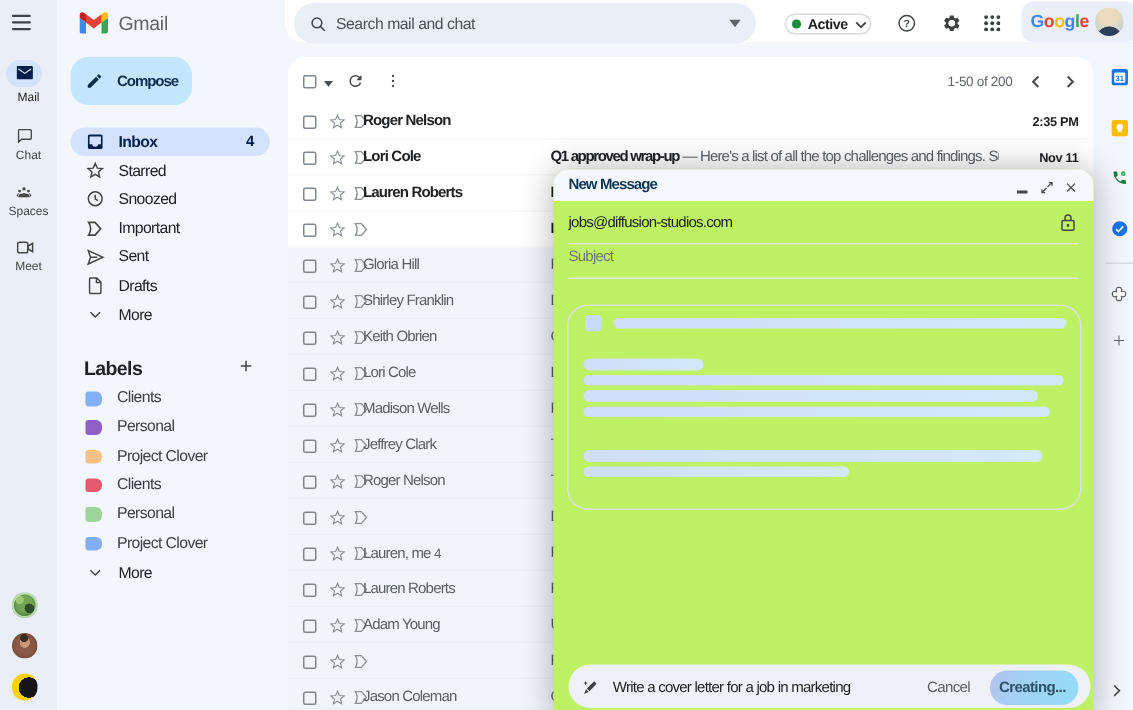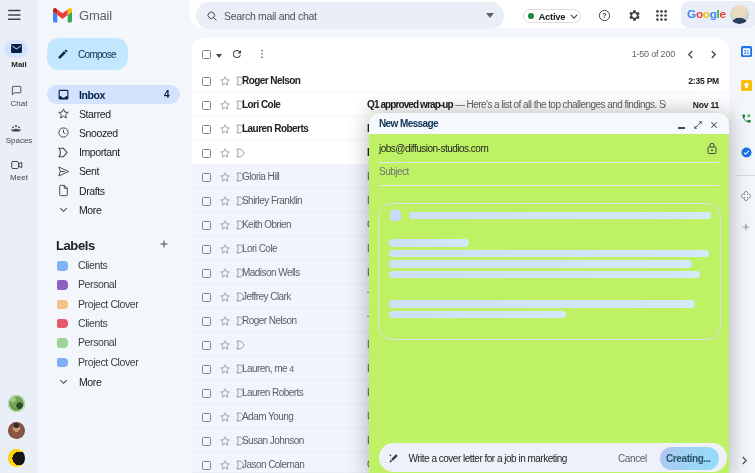--- a/index.html
+++ b/index.html
@@ -46,21 +46,21 @@
 <path fill="#fbbc04" d="M120 48v26l20-15v-8c0-7.42-8.47-11.65-14.4-7.2"></path>
 <path fill="#ea4335" d="M72 74V48l24 18 24-18v26L96 92"></path>
 <path fill="#c5221f" d="M52 51v8l20 15V48l-5.6-4.2c-5.94-4.45-14.4-.22-14.4 7.2"></path>
 </svg>
 <div class="abs" style="left:79px;top:7.5px;font-size:13px;letter-spacing:-.2px;color:#5f6368">Gmail</div>
 
 <div class="abs" style="left:4px;top:40px;width:24px;height:18px;background:#d3e3fd;border-radius:9px"></div>
 <svg class="abs" style="left:11px;top:44px" width="11" height="9" viewBox="0 0 24 20">
     <path fill="#041e49" d="M2 0h20a2 2 0 0 1 2 2v16a2 2 0 0 1-2 2H2a2 2 0 0 1-2-2V2A2 2 0 0 1 2 0zm10 10L2.5 3.2v2.4L12 12l9.5-6.4V3.2L12 10z"></path>
   </svg>
-<div class="raillab" style="top:60px;font-weight:bold;color:#1f1f1f">Mail</div>
+<div class="raillab" style="top:60px;font-weight:normal;color:#1f1f1f">Mail</div>
 
 <svg class="abs" style="left:10.5px;top:85px" width="11" height="11" viewBox="0 0 24 24">
     <path fill="none" stroke="#444746" stroke-width="2" d="M4 3h16a1.5 1.5 0 0 1 1.5 1.5v11a1.5 1.5 0 0 1-1.5 1.5H7.5L3 21V4.5A1.5 1.5 0 0 1 4 3z"></path>
   </svg>
 <div class="raillab" style="top:99px">Chat</div>
 
 <svg class="abs" style="left:10px;top:122.5px" width="12" height="11" viewBox="0 0 24 24">
     <g fill="#444746">
       <circle cx="12" cy="6.5" r="2.4"></circle>
       <circle cx="5.5" cy="9.5" r="2"></circle>
@@ -80,21 +80,21 @@
 <div class="raillab" style="top:172.5px">Meet</div>
 
 <div class="abs" style="left:7.5px;top:394.5px;width:17px;height:17px;border-radius:50%;background:radial-gradient(circle at 30% 28%,#9cc977 0 16%,rgba(0,0,0,0) 17%),radial-gradient(circle at 68% 62%,#2e4b26 0 20%,rgba(0,0,0,0) 21%),radial-gradient(circle at 50% 45%,#73a355 0 40%,#4c7a3a 72%,#a5d28b 100%);box-shadow:0 0 0 1.3px #b9e0ae inset"></div>
 <div class="abs" style="left:7.5px;top:422px;width:17px;height:17px;border-radius:50%;background:radial-gradient(circle at 48% 20%,#3a2b24 0 16%,rgba(0,0,0,0) 17%),radial-gradient(circle at 50% 38%,#c69878 0 24%,rgba(0,0,0,0) 26%),radial-gradient(circle at 50% 50%,#8a5844 0 50%,#5c382c 100%)"></div>
 <div class="abs" style="left:7.5px;top:449px;width:17.5px;height:17.5px;border-radius:50%;background:radial-gradient(circle at 66% 52%,#141418 0 46%,#fdd10a 47%)"></div>
 
 <div class="abs" style="left:47px;top:37.5px;width:81px;height:32px;background:#c2e7ff;border-radius:12px"></div>
 <svg class="abs" style="left:57px;top:48px" width="12" height="12" viewBox="0 0 24 24">
     <path fill="#0c2d4d" d="M3 17.25V21h3.75L17.8 9.94l-3.75-3.75L3 17.25zM20.7 7.04a1 1 0 0 0 0-1.41l-2.34-2.34a1 1 0 0 0-1.41 0l-1.83 1.83 3.75 3.75 1.83-1.83z"></path>
   </svg>
-<div class="abs" style="left:78px;top:48.5px;font-size:10px;letter-spacing:-.7px;font-weight:normal;color:#0b2e4e">Compose</div>
+<div class="abs" style="left:78px;top:48.5px;font-size:10px;letter-spacing:-.7px;font-weight:bold;color:#0b2e4e">Compose</div>
 
 <div class="abs" style="left:47px;top:85px;width:133px;height:19px;background:#d3e3fd;border-radius:9.5px"></div>
 <div class="nav" style="top:85px;font-weight:bold;color:#041e49">
     <svg class="ic" viewBox="0 0 24 24">
       <path fill="#041e49" d="M19 3H5a2 2 0 0 0-2 2v14a2 2 0 0 0 2 2h14a2 2 0 0 0 2-2V5a2 2 0 0 0-2-2zm0 12h-3.1a4 4 0 0 1-7.8 0H5V5.5h14V15z"></path>
     </svg>
     <span class="tx">Inbox</span>
     <span style="position:absolute;left:126px;font-size:10px">4</span>
   </div>
 <div class="nav" style="top:104.2px">
@@ -406,21 +406,20 @@
       <span class="mailtx">Updated roadmap<span class="sn"> — Q2 plan</span></span>
     </div>
   <div class="row rd" style="top:391px">
       <div class="cbx"></div>
       <svg class="str" width="12" height="12" viewBox="0 0 24 24">
         <path fill="none" stroke="#8b9196" stroke-width="1.5" d="M12 3.6l2.5 5.8 6.3.5-4.8 4.2 1.4 6.2L12 17l-5.4 3.3 1.4-6.2-4.8-4.2 6.3-.5z"></path>
       </svg>
       <svg class="imp" width="12" height="10" viewBox="0 0 20 16">
         <path fill="none" stroke="#8b9196" stroke-width="1.5" d="M3.2 1.5h6.6l5.7 6.5-5.7 6.5H3.2c2.6-4.1 2.6-8.9 0-13z"></path>
       </svg>
-      <span class="sender">Susan Johnson</span>
       <span class="mailtx">Front desk coverage<span class="sn"> — next week</span></span>
     </div>
   <div class="row rd" style="top:415px;height:20px">
       <div class="cbx"></div>
       <svg class="str" width="12" height="12" viewBox="0 0 24 24">
         <path fill="none" stroke="#8b9196" stroke-width="1.5" d="M12 3.6l2.5 5.8 6.3.5-4.8 4.2 1.4 6.2L12 17l-5.4 3.3 1.4-6.2-4.8-4.2 6.3-.5z"></path>
       </svg>
       <svg class="imp" width="12" height="10" viewBox="0 0 20 16">
         <path fill="none" stroke="#8b9196" stroke-width="1.5" d="M3.2 1.5h6.6l5.7 6.5-5.7 6.5H3.2c2.6-4.1 2.6-8.9 0-13z"></path>
       </svg>

